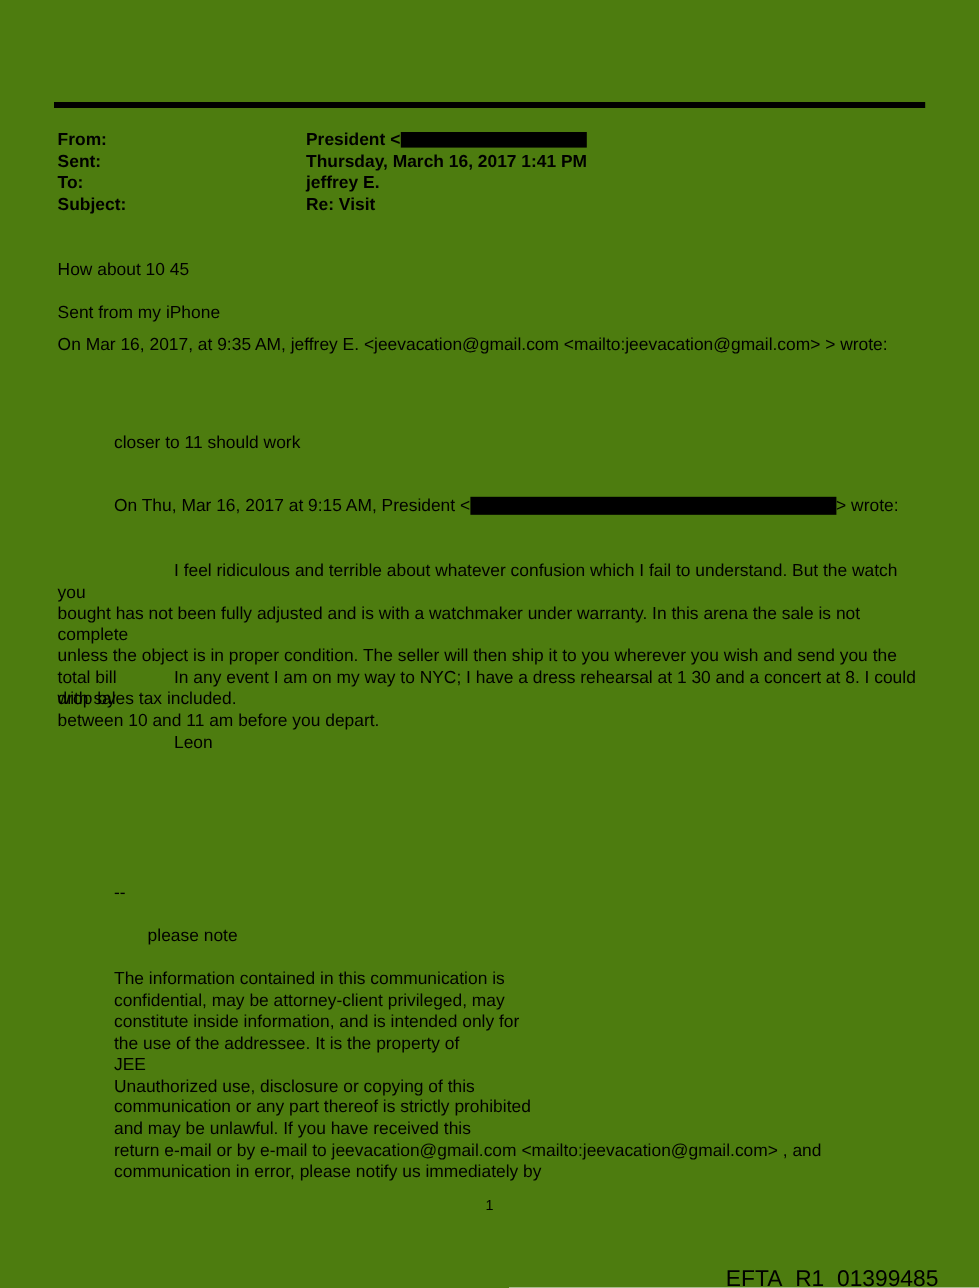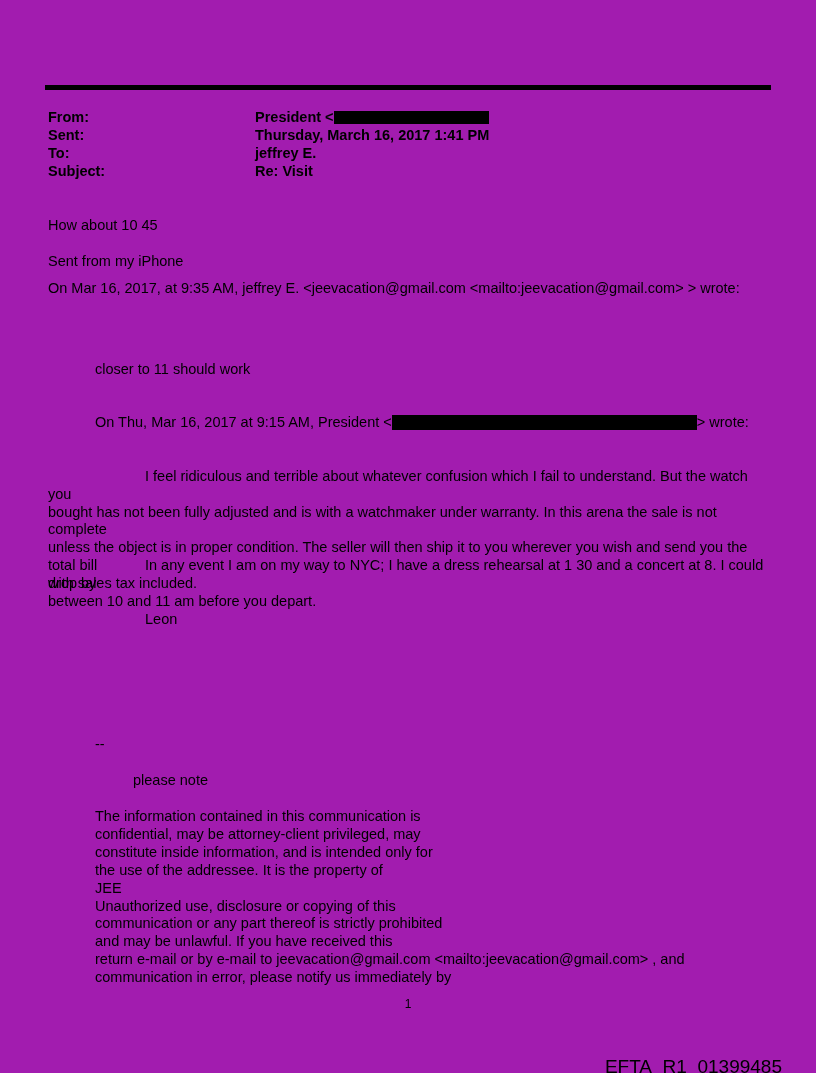--- a/index.html
+++ b/index.html
@@ -1,21 +1,21 @@
 <!DOCTYPE html>
 <html><head>
 <meta charset="utf-8">
 <style>
   html, body { margin: 0; padding: 0; background: #e8e8e8; }
   .page {
     position: relative;
     width: 816px;
     height: 1073px;
     margin: 0 auto;
-    background: #a21caf;
+    background: #4d7c0f;
     font-family: "Liberation Sans", sans-serif;
     font-size: 14.5px;
     color: #000000;
     overflow: hidden;
   }
   .abs { position: absolute; }
   .top-rule {
     left: 45px; top: 85px;
     width: 726px; height: 5px;
     background: #000000;
@@ -100,21 +100,21 @@
 
   <div class="abs para" style="left:48px; top:557px;">
       <div class="line">In any event I am on my way to NYC; I have a dress rehearsal at 1 30 and a concert at 8. I could drop by</div>
       <div class="line">between 10 and 11 am before you depart.</div>
     </div>
 
   <div class="abs" style="left:145px; top:611px;">Leon</div>
 
   <div class="abs" style="left:95px; top:736px;">--</div>
 
-  <div class="abs" style="left:123px; top:772px;margin-left:10px;">please note</div>
+  <div class="abs" style="left:123px; top:772px;">please note</div>
 
   <div class="abs disclaimer" style="left:95px; top:808px; width:650px;">
       <div class="line">The information contained in this communication is</div>
       <div class="line">confidential, may be attorney-client privileged, may</div>
       <div class="line">constitute inside information, and is intended only for</div>
       <div class="line">the use of the addressee. It is the property of</div>
       <div class="line">JEE</div>
       <div class="line">Unauthorized use, disclosure or copying of this</div>
       <div class="line">communication or any part thereof is strictly prohibited</div>
       <div class="line">and may be unlawful. If you have received this</div>

